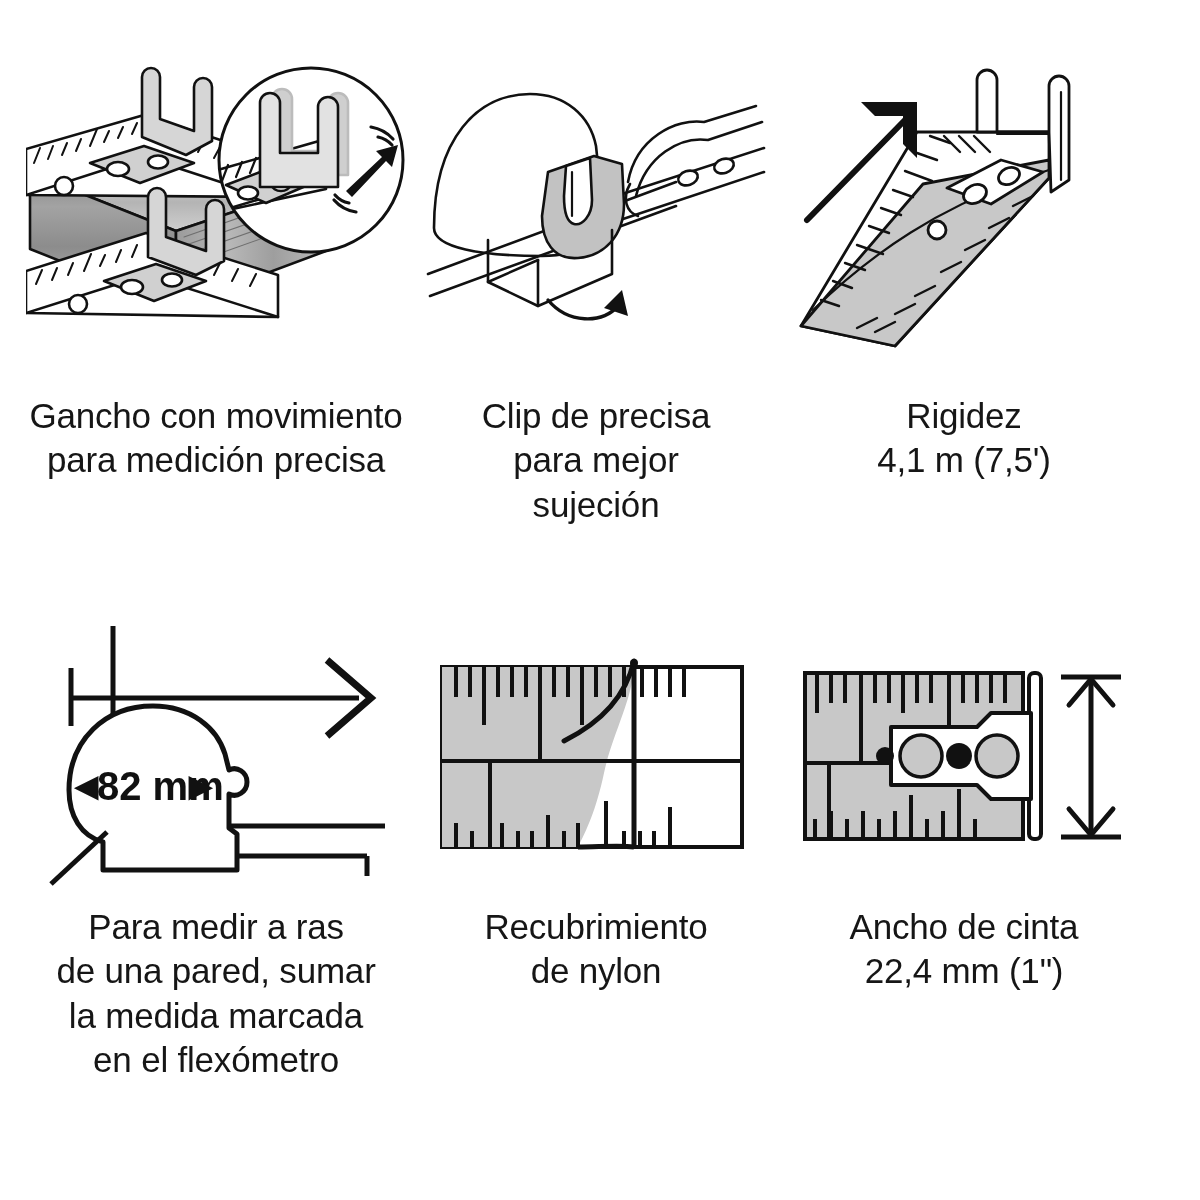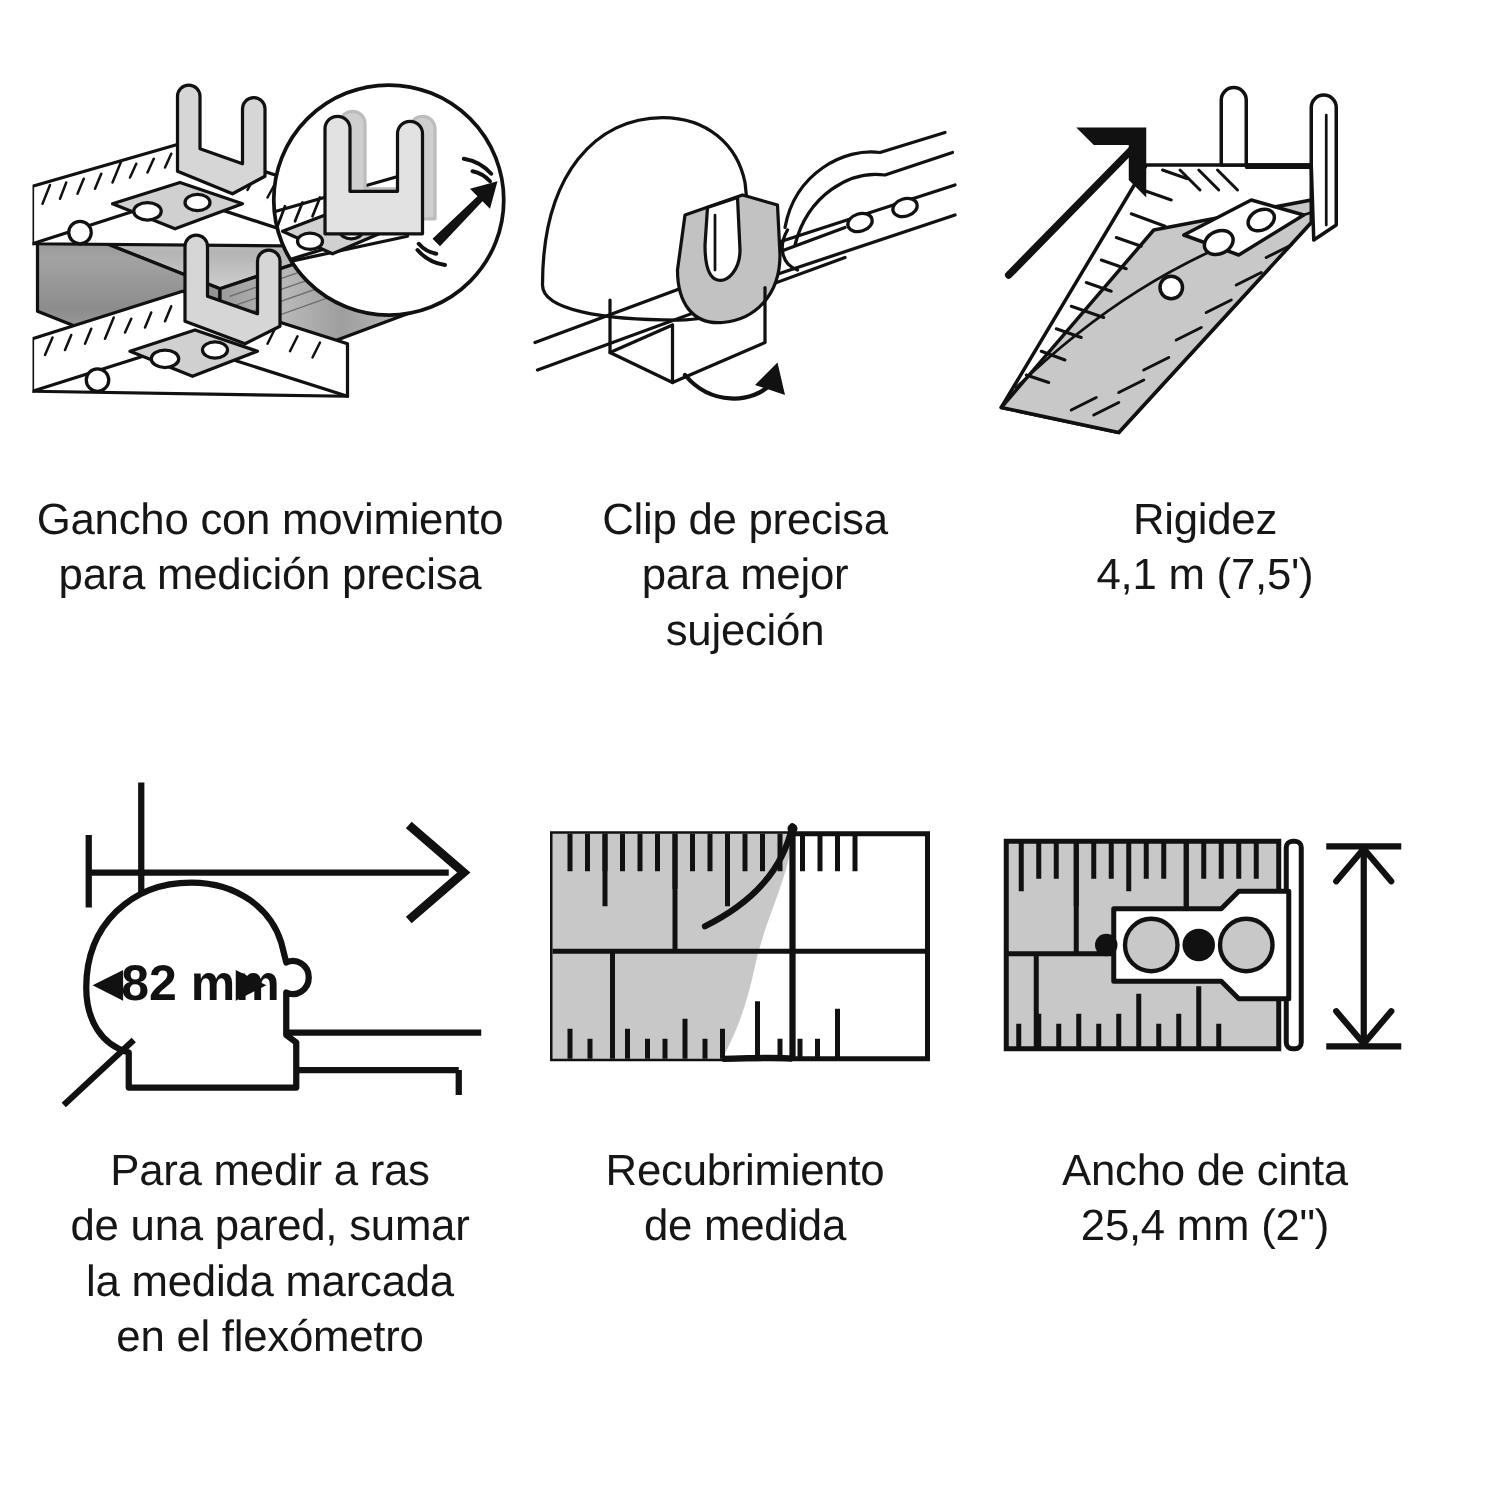--- a/index.html
+++ b/index.html
@@ -48,21 +48,21 @@
     line-height: 1.27;
     letter-spacing: -0.2px;
     font-weight: 400;
     color: #161616;
     white-space: pre-line;
   }
   .row-2 .art {
     height: 300px;
   }
   .row-2 .caption {
-    margin-top: 10px;
+    margin-top: 0;
   }
 </style>
 </head>
 <body>
 
 <div id="infographic">
 
   <div class="feature-cell row-1">
     <div class="art">
       <svg width="380" height="330" viewBox="0 0 380 330">
@@ -411,21 +411,21 @@
             <path d="M142 192 L142 168"></path>
           <path d="M170 192 L170 146"></path>
           <path d="M188 192 L188 176"></path>
             <path d="M204 192 L204 176"></path>
           <path d="M218 192 L218 176"></path>
             <path d="M234 192 L234 152"></path>
         </g>
       </svg>
     </div>
     <div class="caption">Recubrimiento
-de medida</div>
+de nylon</div>
   </div>
 
   <div class="feature-cell row-2">
     <div class="art">
       <svg width="330" height="200" viewBox="0 0 330 200">
 
         <rect x="6" y="18" width="218" height="166" fill="#c8c8c8" stroke="#111" stroke-width="4"></rect>
 
         <rect x="230" y="18" width="12" height="166" fill="#ffffff" stroke="#111" stroke-width="4" rx="5"></rect>
 
@@ -476,16 +476,16 @@
         <g stroke="#111" fill="none">
           <path d="M262 22 L322 22" stroke-width="5"></path>
           <path d="M262 182 L322 182" stroke-width="5"></path>
           <path d="M292 24 L292 180" stroke-width="5"></path>
           <path d="M270 50 L292 24 L314 50" stroke-width="5" stroke-linecap="round"></path>
           <path d="M270 154 L292 180 L314 154" stroke-width="5" stroke-linecap="round"></path>
         </g>
       </svg>
     </div>
     <div class="caption">Ancho de cinta
-25,4 mm (2")</div>
+22,4 mm (1")</div>
   </div>
 
 </div>
 
 </body></html>

